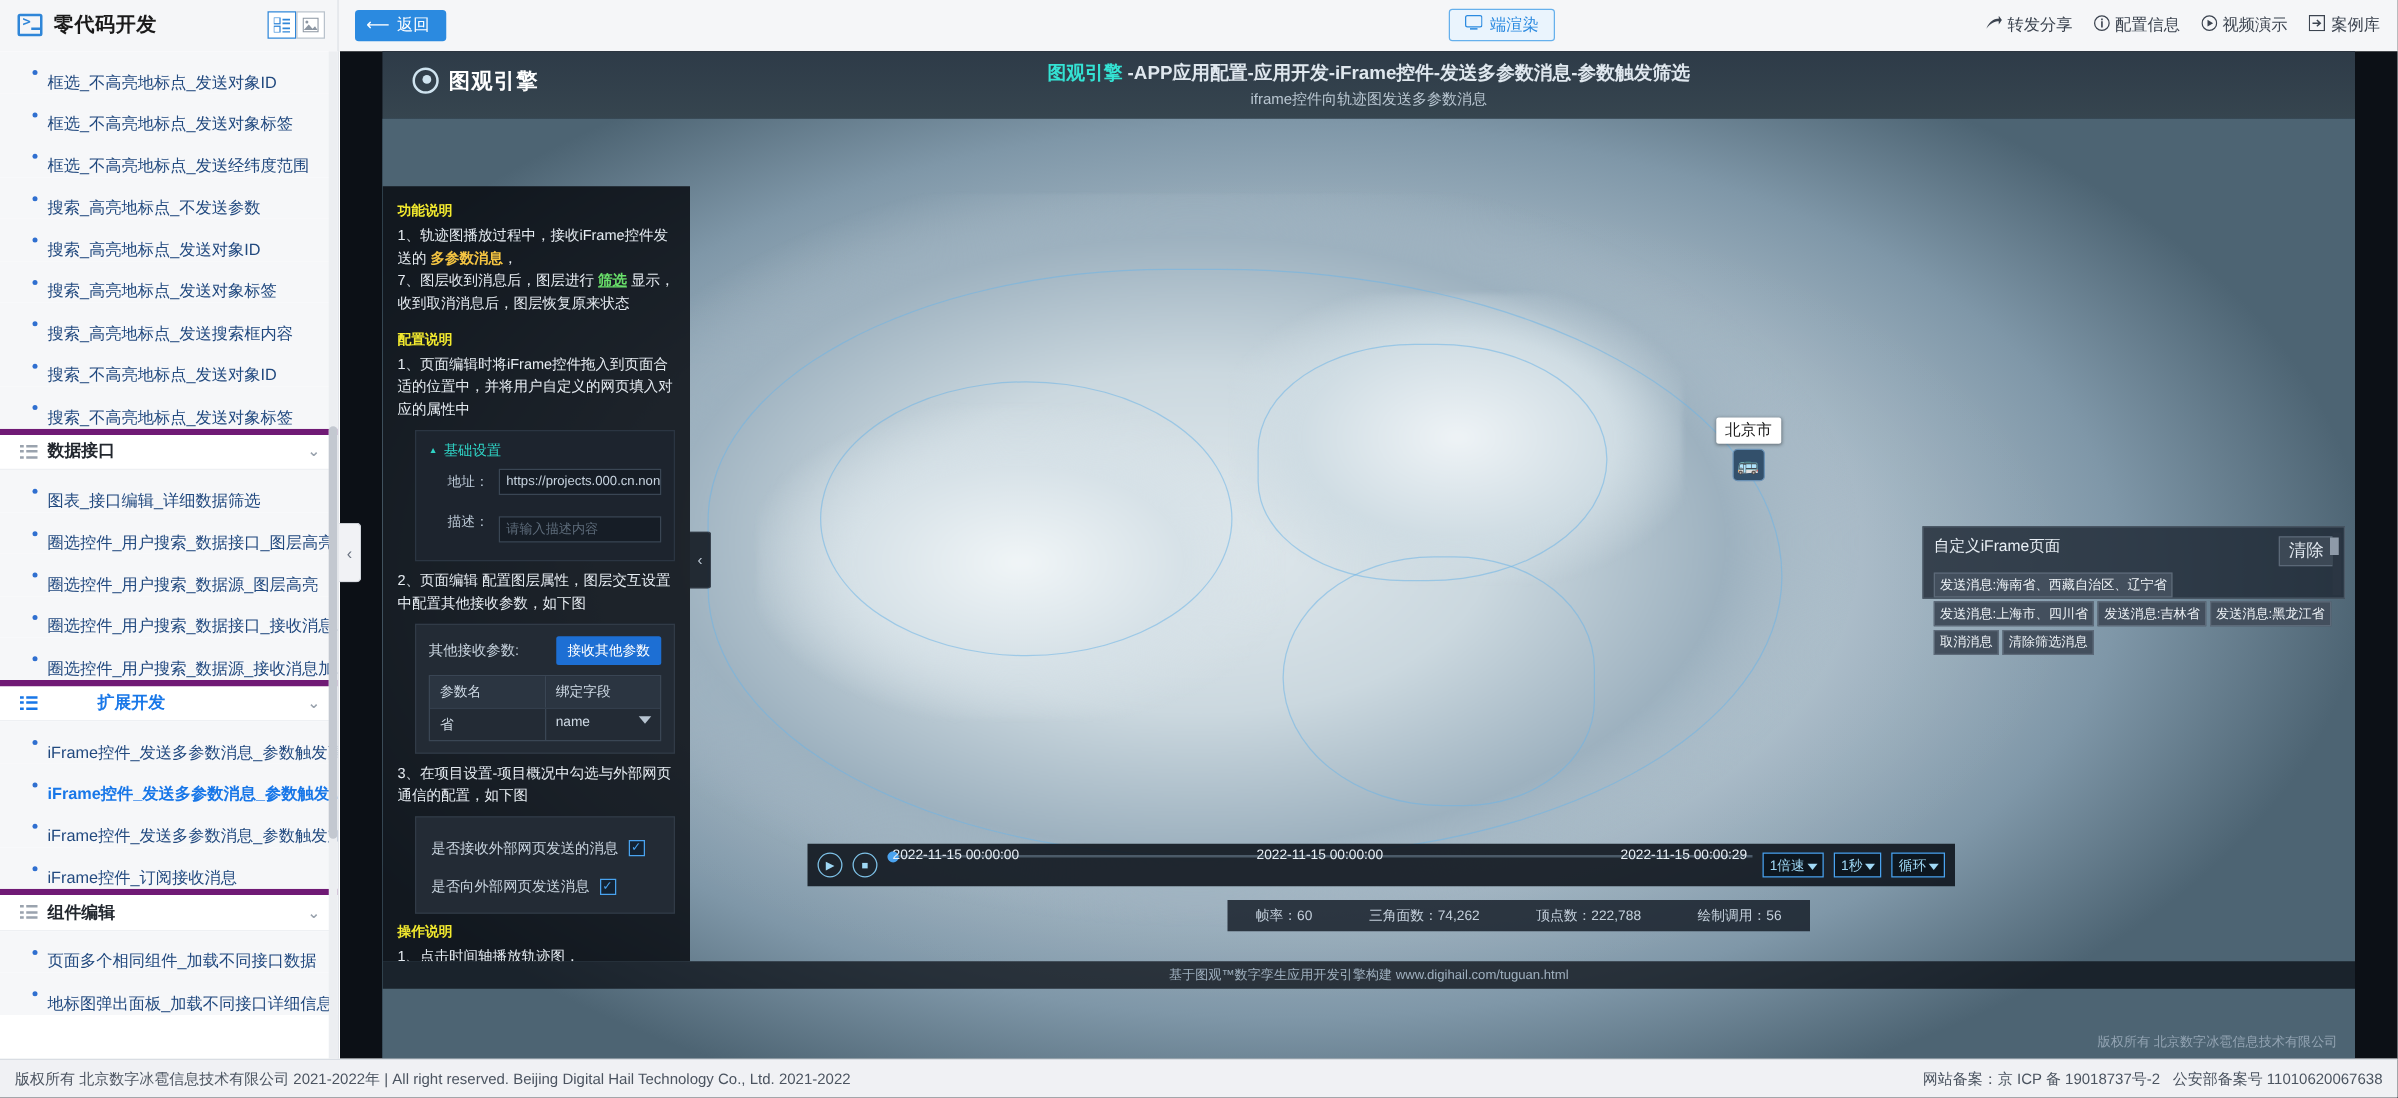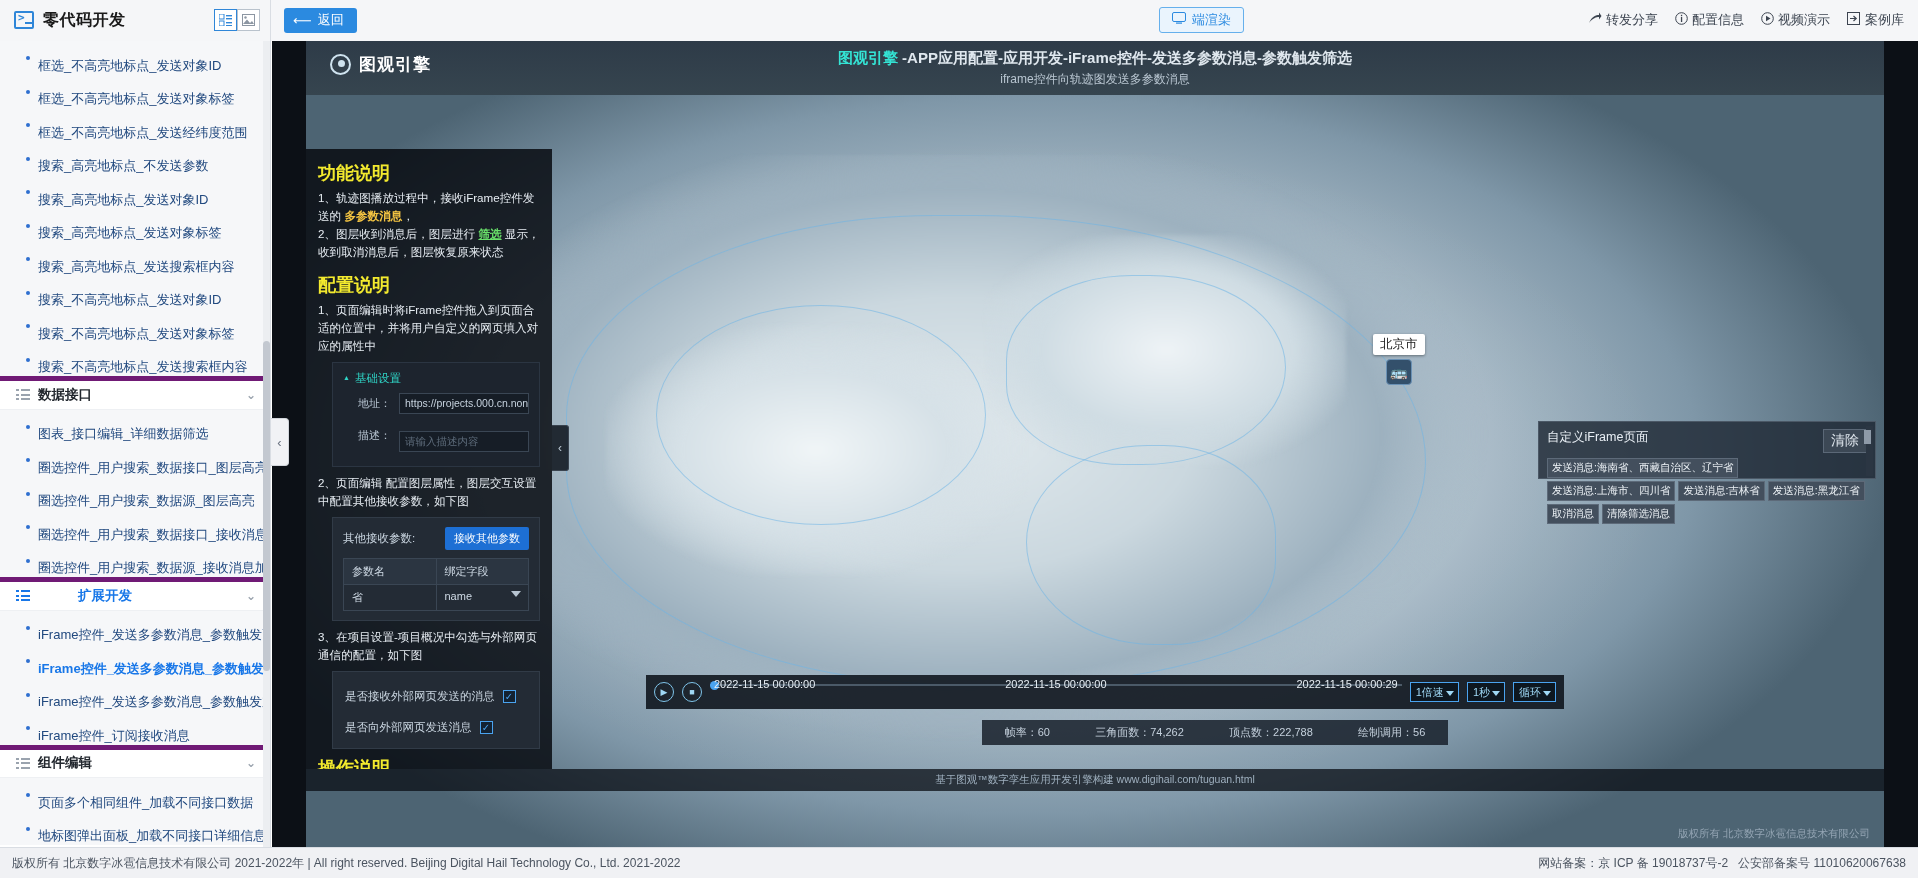--- a/index.html
+++ b/index.html
@@ -111,21 +111,21 @@
     align-items:center; }
   .marker-label { background:#fff; color:#1b1b1b; font-size:12.5px; padding:2px 7px;
     border-radius:2px; box-shadow:0 1px 3px rgba(0,0,0,.4); white-space:nowrap; }
   .marker-pin { margin-top:4px; width:26px; height:26px; border-radius:4px;
     background:#33506b; border:1px solid #6a91b5; display:flex; align-items:center;
     justify-content:center; color:#d7e6f3; font-size:14px; }
 
   
   .info-panel { position:absolute; left:0; top:54px; width:246px; height:620px;
     background:rgba(8,12,18,.86); color:#e9eef4; padding:10px 12px; overflow:hidden; }
-  .ip-h { color:#f3ea2e; font-size:18px; font-weight:bold; margin:2px 0 4px; }
+  .ip-h { color:#f3ea2e; font-size:11px; font-weight:bold; margin:2px 0 4px; }
   .ip-h.mt { margin-top:12px; }
   .ip-p { font-size:11.6px; line-height:1.55; color:#e6ecf2; text-indent:0; }
   .ip-p .y { color:#f5c542; font-weight:bold; }
   .ip-p .g { color:#69e06a; font-weight:bold;text-decoration:underline; }
   .shot { background:#1d242e; border:1px solid #2b3542; margin:7px 0 7px 14px; padding:8px 10px; }
   .shot-t { color:#2fd4c6; font-size:11.5px; margin-bottom:7px; }
   .shot-t:before{ content:"\25B2"; font-size:7px; color:#2fd4c6; margin-right:5px;
     position:relative; top:-2px; }
   .frow { display:flex; align-items:center; margin:6px 0; font-size:11px; color:#b9c6d3; }
   .frow label { width:48px; text-align:right; margin-right:8px; }
@@ -305,23 +305,20 @@
       </div>
       <div class="nav-item">
         <span>搜索_高亮地标点_发送搜索框内容</span>
       </div>
       <div class="nav-item">
         <span>搜索_不高亮地标点_发送对象ID</span>
       </div>
       <div class="nav-item">
         <span>搜索_不高亮地标点_发送对象标签</span>
       </div>
-      <div class="nav-item">
-        <span>搜索_不高亮地标点_发送搜索框内容</span>
-      </div>
       <div class="nav-group">
         <span class="grp-ico">
           <i style="top:0"></i>
           <b style="top:0"></b>
           <i style="top:4.5px"></i>
           <b style="top:4.5px"></b>
           <i style="top:9px"></i>
           <b style="top:9px"></b>
         </span>
         <span>数据接口</span>
@@ -419,21 +416,21 @@
         <div class="marker-label">北京市</div>
         <div class="marker-pin">🚌</div>
       </div>
 
       <div class="info-panel">
         <div class="ip-h">功能说明</div>
         <div class="ip-p">
           <span>1、轨迹图播放过程中，接收iFrame控件发送的 </span><span class="y">多参数消息</span><span>，</span>
         </div>
         <div class="ip-p">
-          <span>2、图层收到消息后，图层进行 </span><span class="g">筛选</span><span> 显示，收到取消消息后，图层恢复原来状态</span>
+          <span>7、图层收到消息后，图层进行 </span><span class="g">筛选</span><span> 显示，收到取消消息后，图层恢复原来状态</span>
         </div>
 
         <div class="ip-h mt">配置说明</div>
         <div class="ip-p">1、页面编辑时将iFrame控件拖入到页面合适的位置中，并将用户自定义的网页填入对应的属性中</div>
 
         <div class="shot">
           <div class="shot-t">基础设置</div>
           <div class="frow">
             <label>地址：</label>
             <div class="finput">https://projects.000.cn.non.....myhu</div>

